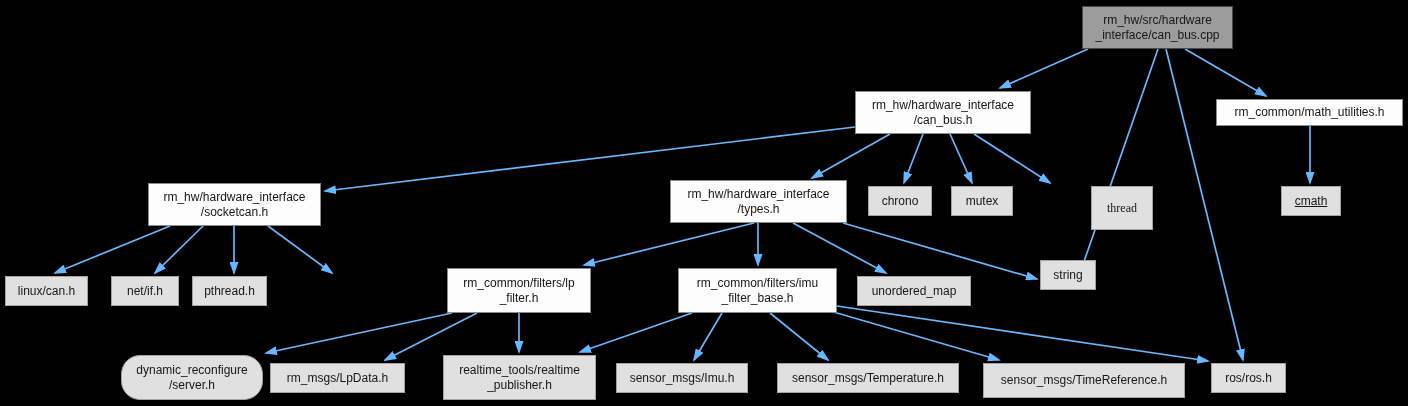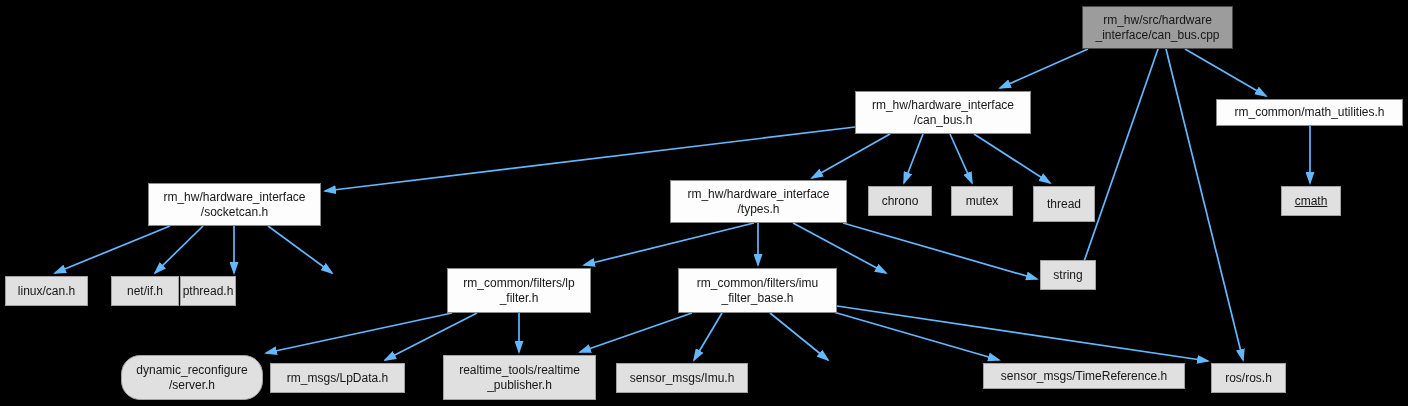--- a/index.html
+++ b/index.html
@@ -82,59 +82,65 @@
     <div class="node file" style="left: 670px; top: 180px; width: 177px; height: 43px;">
       <span>rm_hw/hardware_interface
 /types.h</span>
     </div>
     <div class="node leaf" style="left: 868px; top: 186px; width: 64px; height: 30px;">
       <span>chrono</span>
     </div>
     <div class="node leaf" style="left: 951px; top: 186px; width: 62px; height: 30px;">
       <span>mutex</span>
     </div>
-    <div class="node leaf" style="left: 1033px; top: 186px; width: 62px; height: 36px;">
+    <div class="node leaf" style="left: 1091px; top: 186px; width: 62px; height: 44px; font-family: Liberation Serif, serif;">
       <span>thread</span>
     </div>
     <div class="node leaf" style="left: 1281px; top: 186px; width: 60px; height: 30px; text-decoration: underline;">
       <span>cmath</span>
     </div>
     <div class="node leaf" style="left: 5px; top: 276px; width: 83px; height: 30px;">
       <span>linux/can.h</span>
     </div>
     <div class="node leaf" style="left: 111px; top: 276px; width: 68px; height: 30px;">
       <span>net/if.h</span>
     </div>
-    <div class="node leaf" style="left: 180px; top: 276px; width: 56px; height: 30px;">
+    <div class="node leaf" style="left: 192px; top: 276px; width: 75px; height: 30px;">
       <span>pthread.h</span>
     </div>
     <div class="node file" style="left: 678px; top: 268px; width: 159px; height: 45px;">
       <span>rm_common/filters/imu
 _filter_base.h</span>
     </div>
     <div class="node file" style="left: 447px; top: 268px; width: 144px; height: 45px;">
       <span>rm_common/filters/lp
 _filter.h</span>
+    </div>
+    <div class="node leaf" style="left: 857px; top: 276px; width: 114px; height: 30px;">
+      <span>unordered_map</span>
     </div>
     <div class="node leaf" style="left: 1040px; top: 260px; width: 56px; height: 30px;">
       <span>string</span>
     </div>
     <div class="node leaf" style="left: 121px; top: 355px; width: 142px; height: 45px; border-radius: 19px;">
       <span>dynamic_reconfigure
 /server.h</span>
     </div>
     <div class="node leaf" style="left: 270px; top: 363px; width: 135px; height: 30px;">
       <span>rm_msgs/LpData.h</span>
     </div>
     <div class="node leaf" style="left: 443px; top: 355px; width: 153px; height: 45px;">
       <span>realtime_tools/realtime
 _publisher.h</span>
     </div>
     <div class="node leaf" style="left: 616px; top: 363px; width: 132px; height: 30px;">
       <span>sensor_msgs/Imu.h</span>
     </div>
-    <div class="node leaf" style="left: 983px; top: 363px; width: 202px; height: 26px;">
+    <div class="node leaf" style="left: 777px; top: 363px; width: 182px; height: 30px;">
+      <span>sensor_msgs/Temperature.h</span>
+    </div>
+    <div class="node leaf" style="left: 983px; top: 363px; width: 202px; height: 35px;">
       <span>sensor_msgs/TimeReference.h</span>
     </div>
     <div class="node leaf" style="left: 1211px; top: 363px; width: 75px; height: 30px; justify-content: center;">
       <span>ros/ros.h</span>
     </div>
   </div>
 
 </body></html>

